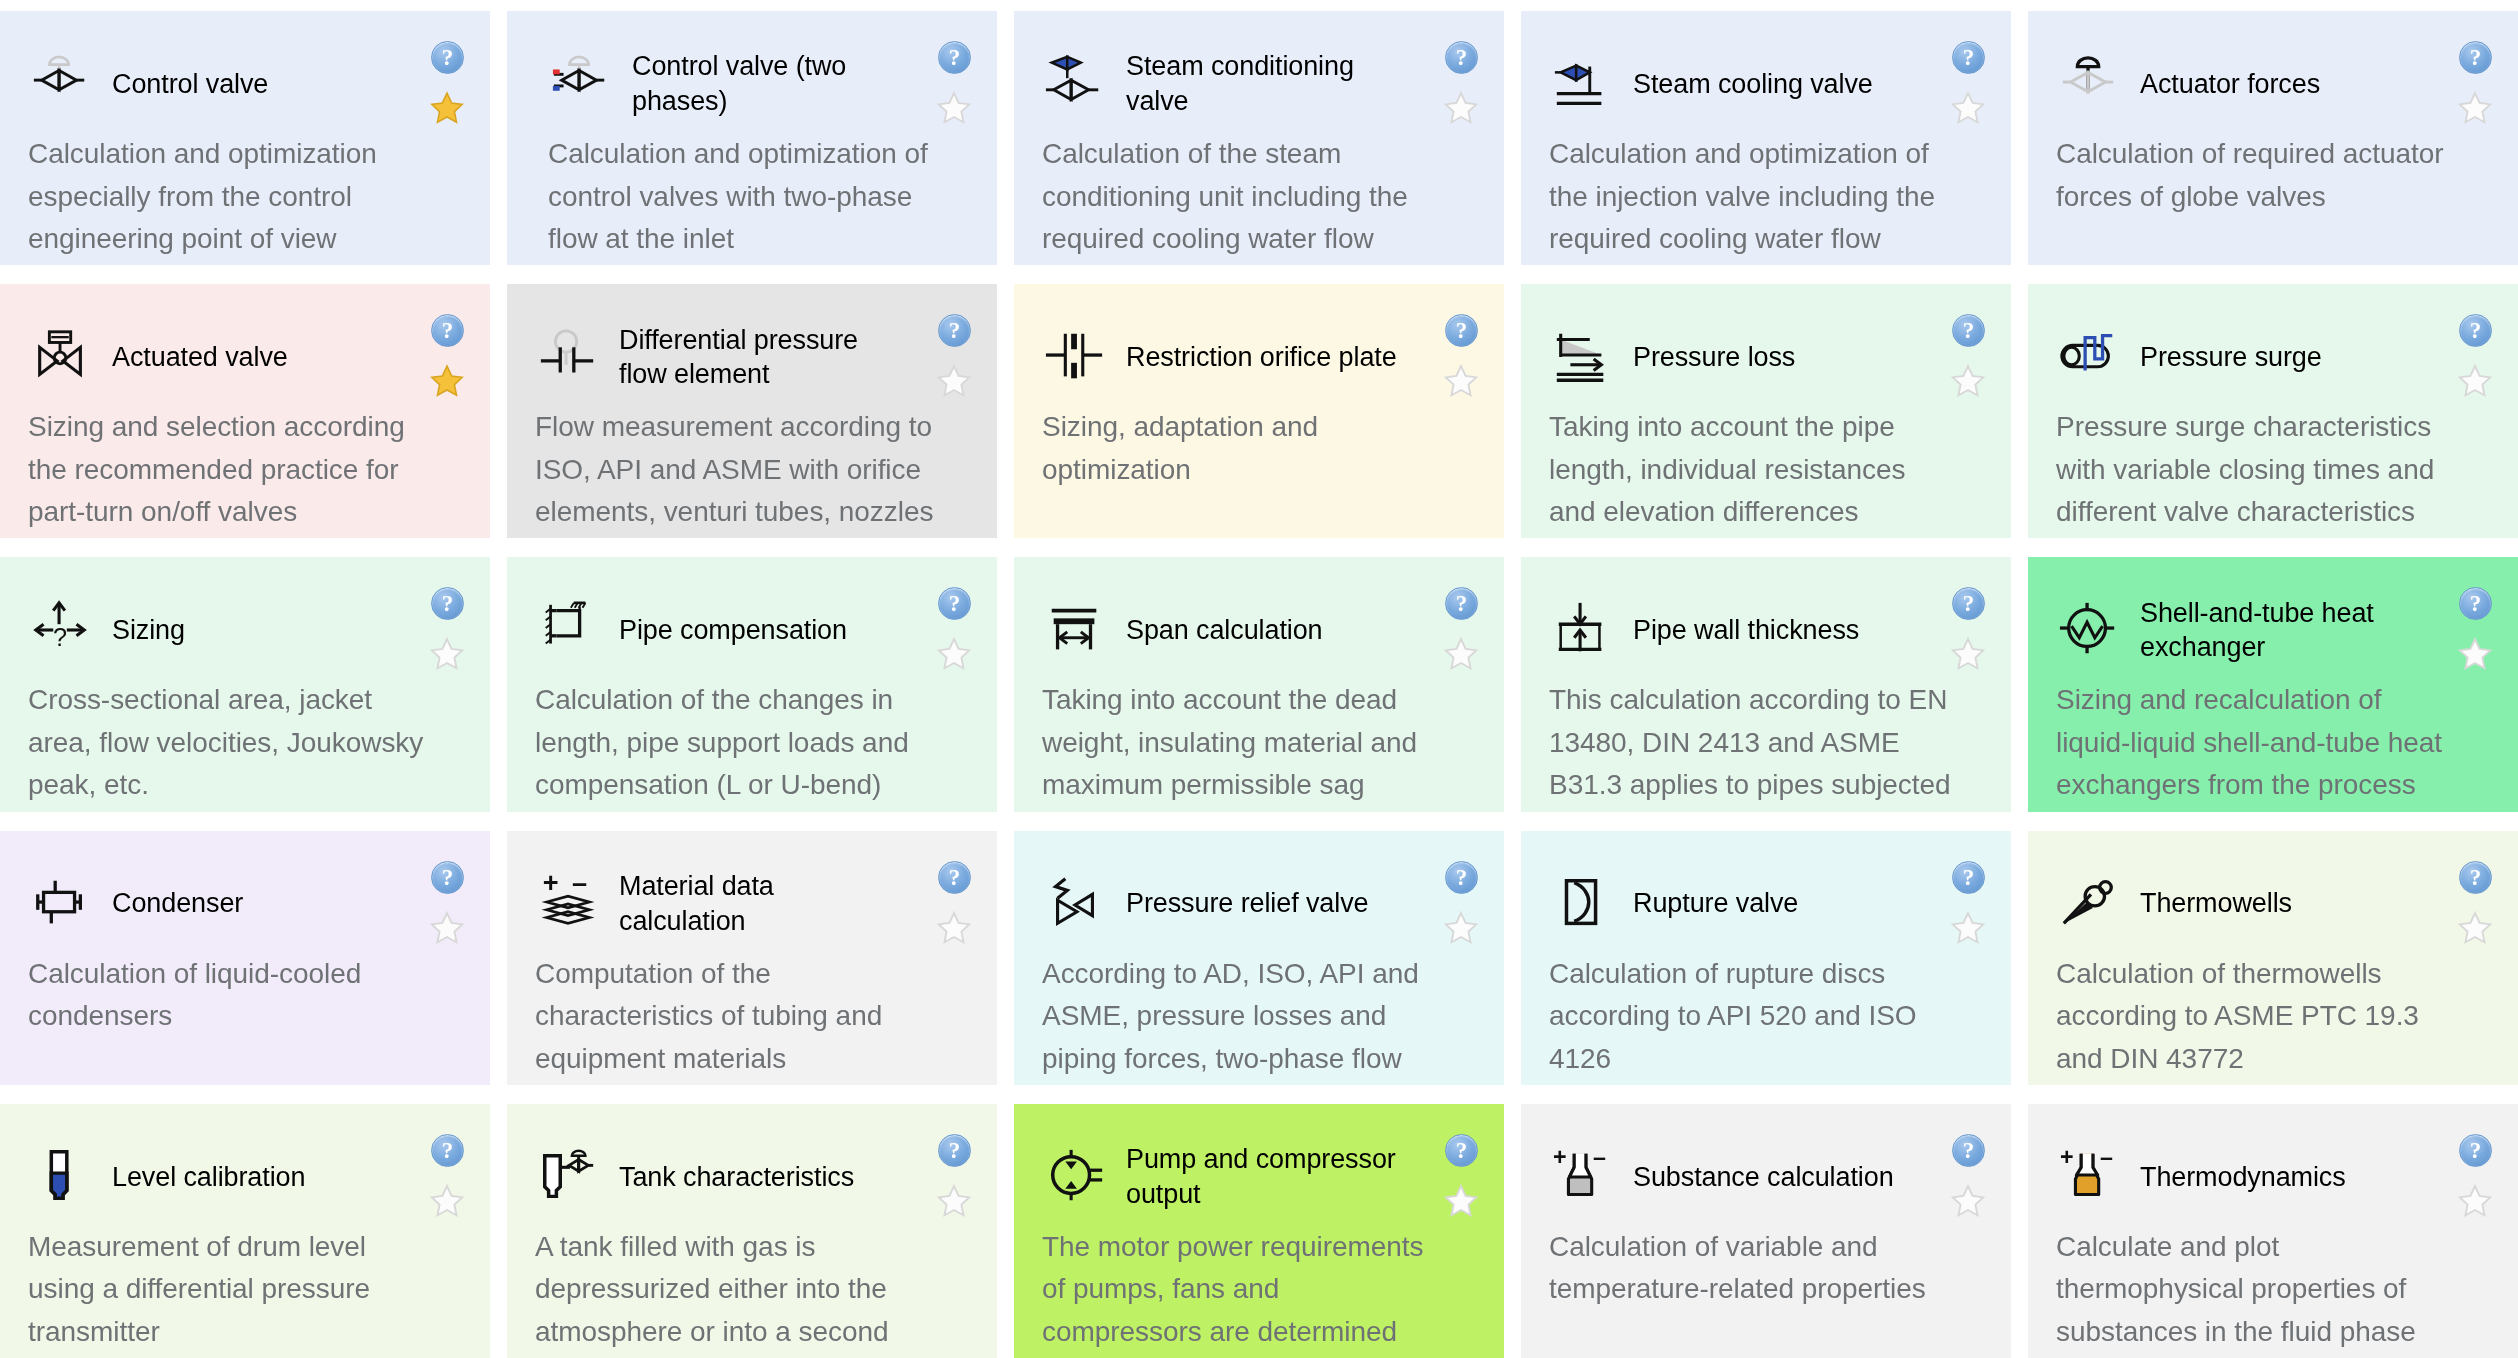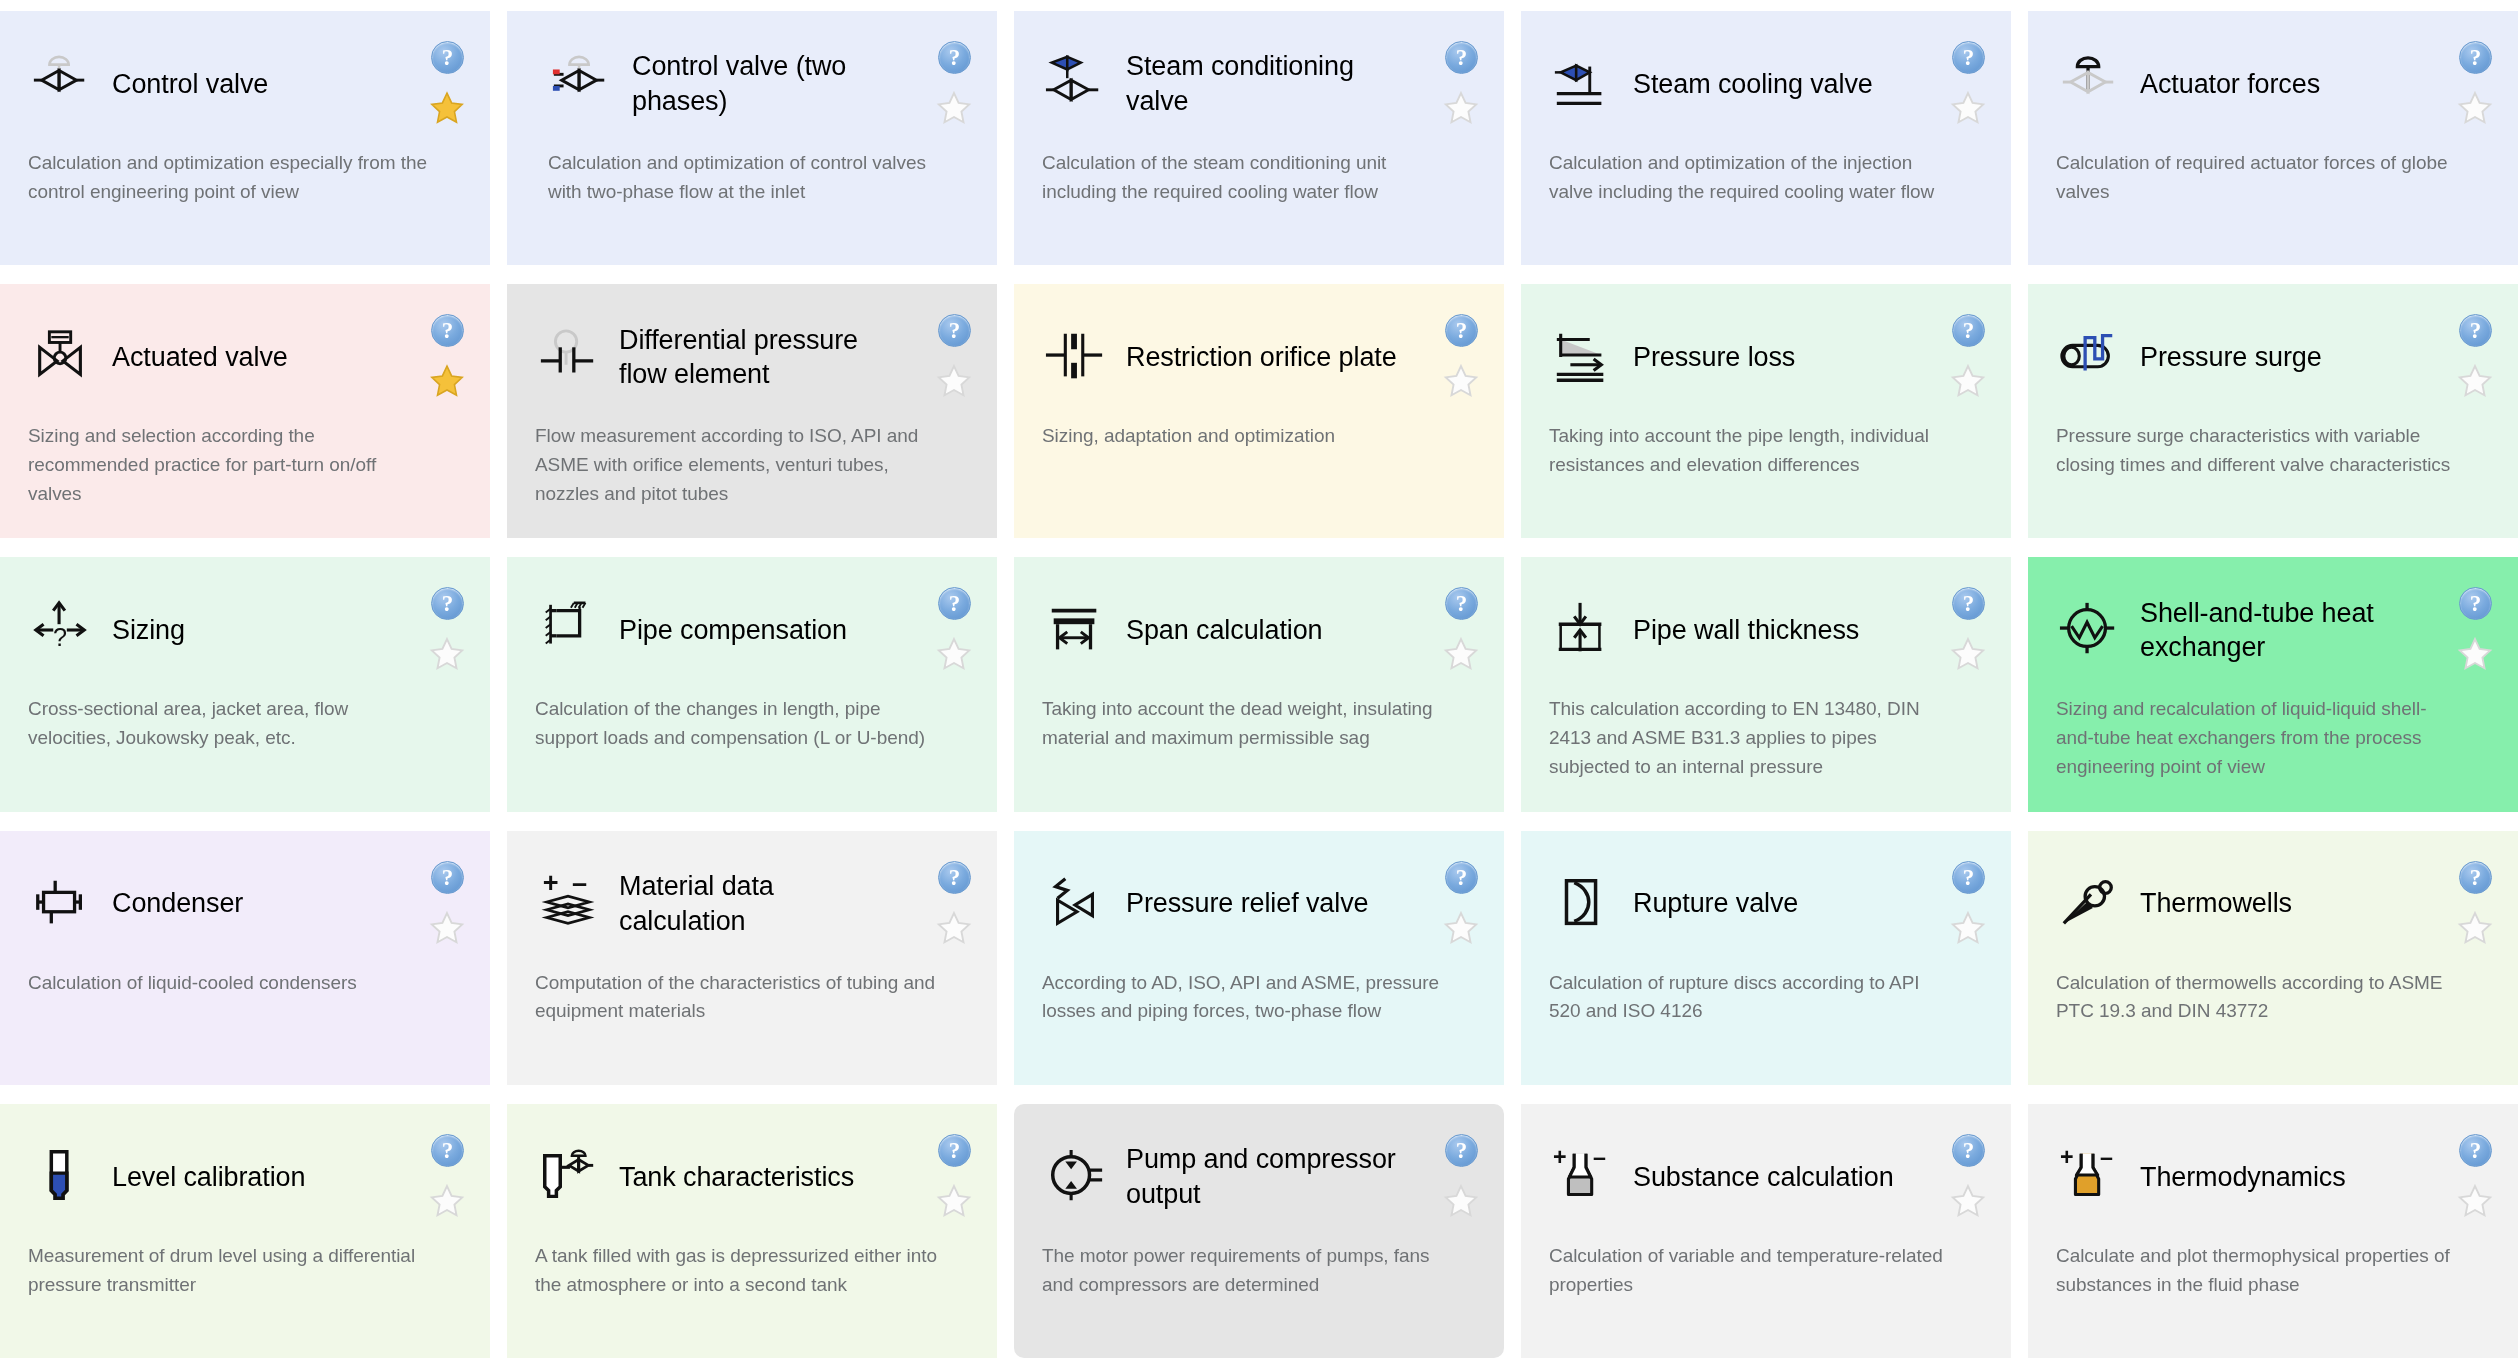--- a/index.html
+++ b/index.html
@@ -40,22 +40,22 @@
     justify-content: center;
   }
   .icon-box svg { display: block; width: 62px; height: 62px; }
   .card-title {
     font-size: 27px;
     color: #000000;
     line-height: 1.28;
     letter-spacing: -0.1px;
   }
   .card-desc {
-    margin-top: 22px;
-    font-size: 19px;
+    margin-top: 6px;
+    font-size: 28px;
     line-height: 1.52;
     color: #6f7275;
     letter-spacing: -0.05px;
     padding-right: 34px;
   }
   .help-badge {
     position: absolute;
     top: 30px; right: 26px;
     width: 33px; height: 33px;
     border-radius: 50%;
@@ -554,21 +554,21 @@
         <span class="card-title">Tank characteristics</span>
       </div>
       <div class="card-desc">A tank filled with gas is depressurized either into the atmosphere or into a second tank</div>
       <div class="help-badge">?</div>
       <div class="star">
         <svg viewBox="0 0 24 24">
           <path d="M12 2.6 L14.9 8.8 L21.6 9.7 L16.7 14.3 L18 21 L12 17.7 L6 21 L7.3 14.3 L2.4 9.7 L9.1 8.8 Z" fill="#fcfcfc" stroke="#d8d8d8" stroke-width="1.2"></path>
         </svg>
       </div>
     </div>
-    <div class="card" style="background: #e5e5e5; border-radius: 10px;">
+    <div class="card" style="background: #bef264;">
       <div class="card-head">
         <span class="icon-box">
           <svg viewBox="0 0 64 64" xmlns="http://www.w3.org/2000/svg">
             <circle cx="28" cy="30" r="19" fill="none" stroke="#111111" stroke-width="3.6"></circle>
             <path d="M22 16 L28 24 L34 16" fill="#111111"></path>
             <path d="M22 44 L28 36 L34 44" fill="#111111"></path>
             <line x1="28" y1="4" x2="28" y2="12" stroke="#111111" stroke-width="3.2"></line>
             <line x1="28" y1="48" x2="28" y2="56" stroke="#111111" stroke-width="3.2"></line>
             <line x1="47" y1="25" x2="60" y2="25" stroke="#111111" stroke-width="3.4"></line>
             <line x1="47" y1="35" x2="60" y2="35" stroke="#111111" stroke-width="3.4"></line>

